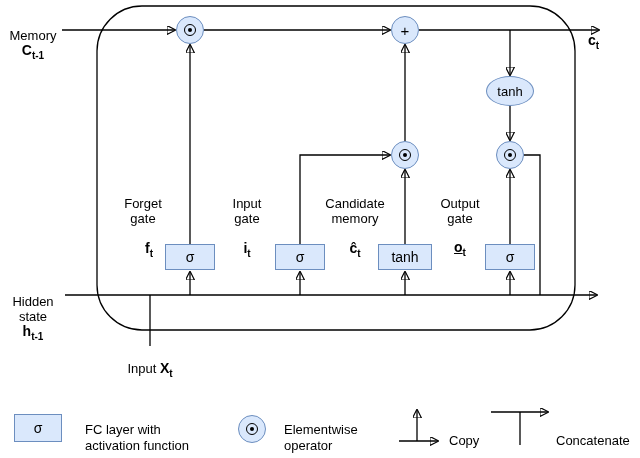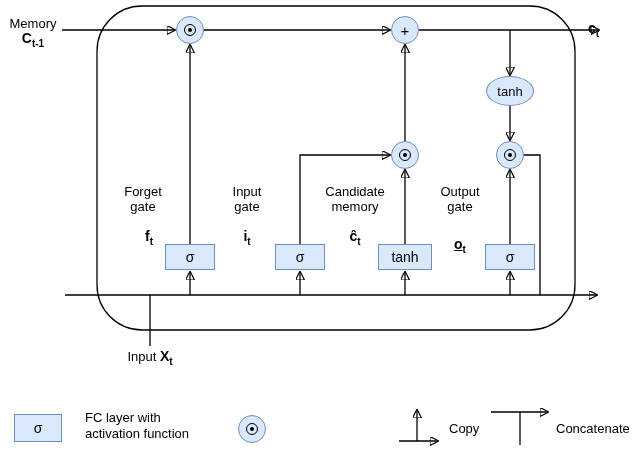--- a/index.html
+++ b/index.html
@@ -52,20 +52,21 @@
     border: 1px solid var(--shape-stroke, #6c8ebf);
     box-sizing: border-box;
     display: flex; align-items: center; justify-content: center;
     font-size: 14px;
   }
   .label {
     position: absolute;
     font-size: 13px;
     line-height: 15px;
     text-align: center;
+    margin-top: 12px;
   }
   .label.left { text-align: left; }
   .var { font-weight: bold; font-size: 14px; }
   sub { font-size: 10px; }
 </style>
 </head>
 <body>
 
 <div class="canvas">
 
@@ -125,20 +126,25 @@
     <span>σ</span>
   </div>
 
   <div class="label" style="left:2px; top:16px; width:62px;">
     <div>Memory</div>
     <div class="var"><span>C</span><sub>t-1</sub></div>
   </div>
   <div class="label var" style="left:588px; top:21px; width:32px; text-align:left;">
     <span>c</span><sub>t</sub>
   </div>
+  <div class="label" style="left:2px; top:282px; width:62px;">
+    <div>Hidden</div>
+    <div>state</div>
+    <div class="var"><span>h</span><sub>t-1</sub></div>
+  </div>
   <div class="label var" style="left:628px; top:287px; width:32px; text-align:right;">
     <span>h</span><sub>t</sub>
   </div>
   <div class="label" style="left:106px; top:349px; width:88px;">
     <span>Input</span>
     <span class="var"><span>X</span><sub>t</sub></span>
   </div>
 
   <div class="label" style="left:98px; top:184px; width:90px;">
     <div>Forget</div>
@@ -161,30 +167,34 @@
     <div>memory</div>
   </div>
   <div class="label var" style="left:310px; top:229px; width:90px;text-align:center;">
     <span>ĉ</span><sub>t</sub>
   </div>
 
   <div class="label" style="left:415px; top:184px; width:90px;">
     <div>Output</div>
     <div>gate</div>
   </div>
-  <div class="label var" style="left:415px; top:237px; width:90px;text-decoration:underline;">
+  <div class="label var" style="left:415px; top:228px; width:90px;text-decoration:underline;">
     <span>o</span><sub>t</sub>
   </div>
 
   <div class="gate-box" style="left:14px; top:414px; width:48px; height:28px;">
     <span>σ</span>
   </div>
   <div class="label left" style="left:85px; top:410px; width:140px; line-height:16px;">
     <div>FC layer with</div>
     <div>activation function</div>
   </div>
 
   <div class="node-circle odot" style="left:238px; top:415px;"></div>
+  <div class="label left" style="left:284px; top:410px; width:110px; line-height:16px;">
+    <div>Elementwise</div>
+    <div>operator</div>
+  </div>
 
   <div class="label left" style="left:449px; top:421px; width:50px;">Copy</div>
   <div class="label left" style="left:556px; top:421px; width:84px;">Concatenate</div>
 
 </div>
 
 </body></html>

